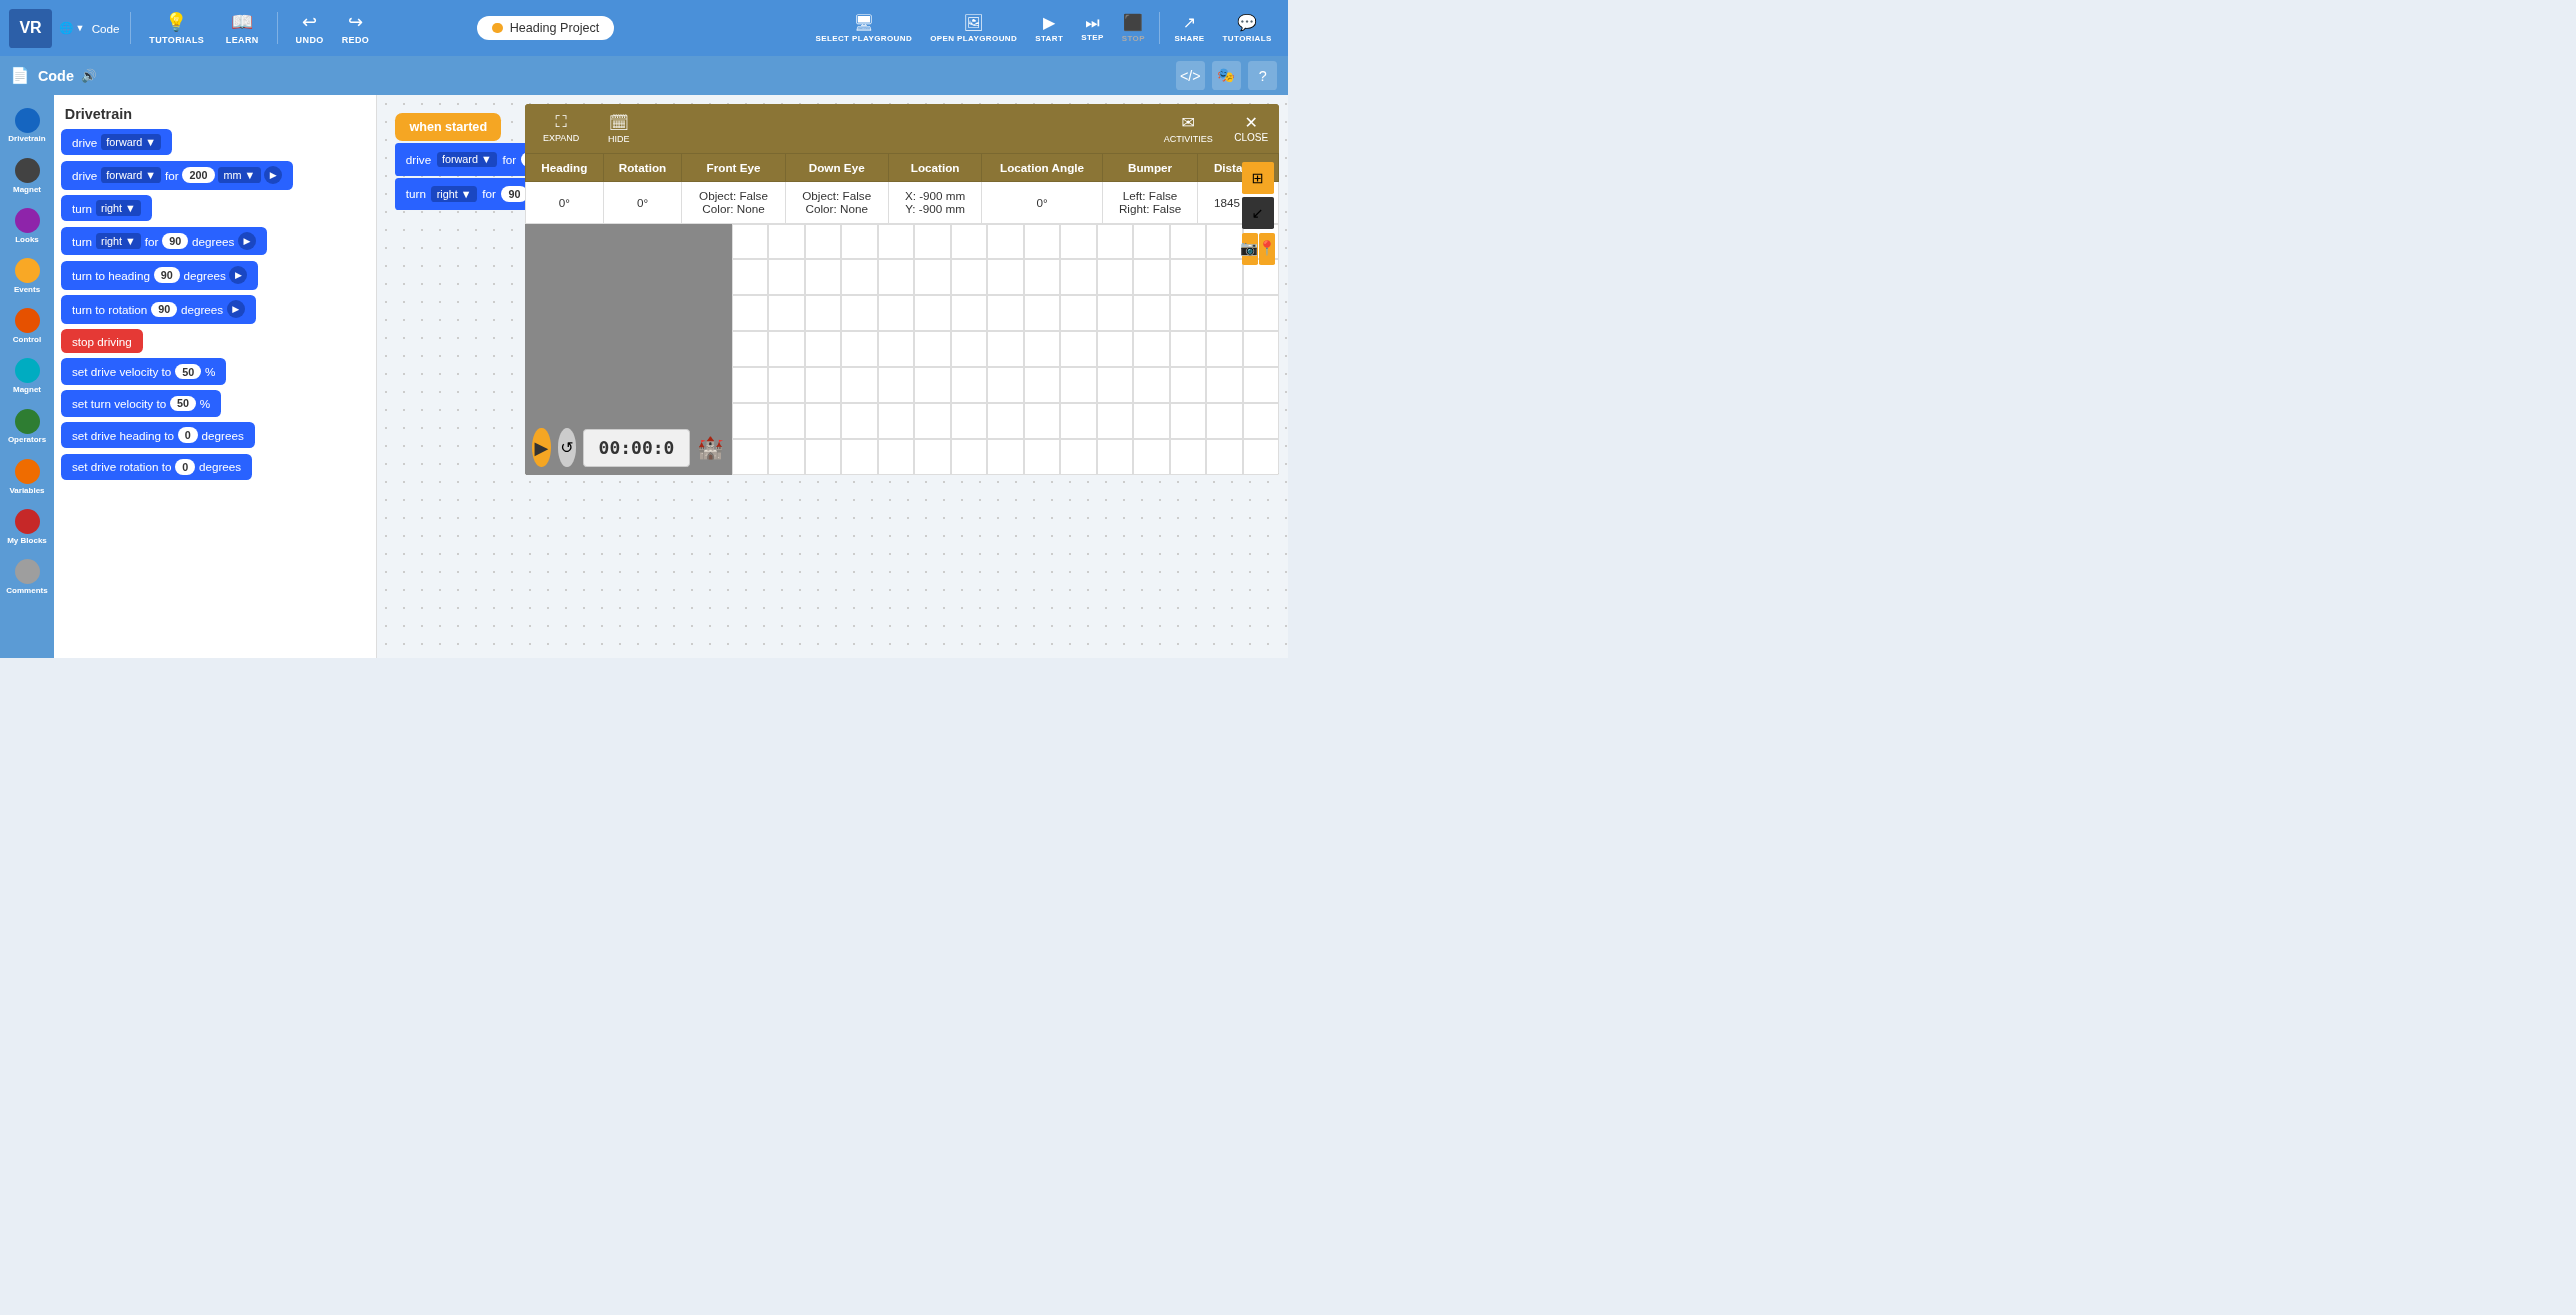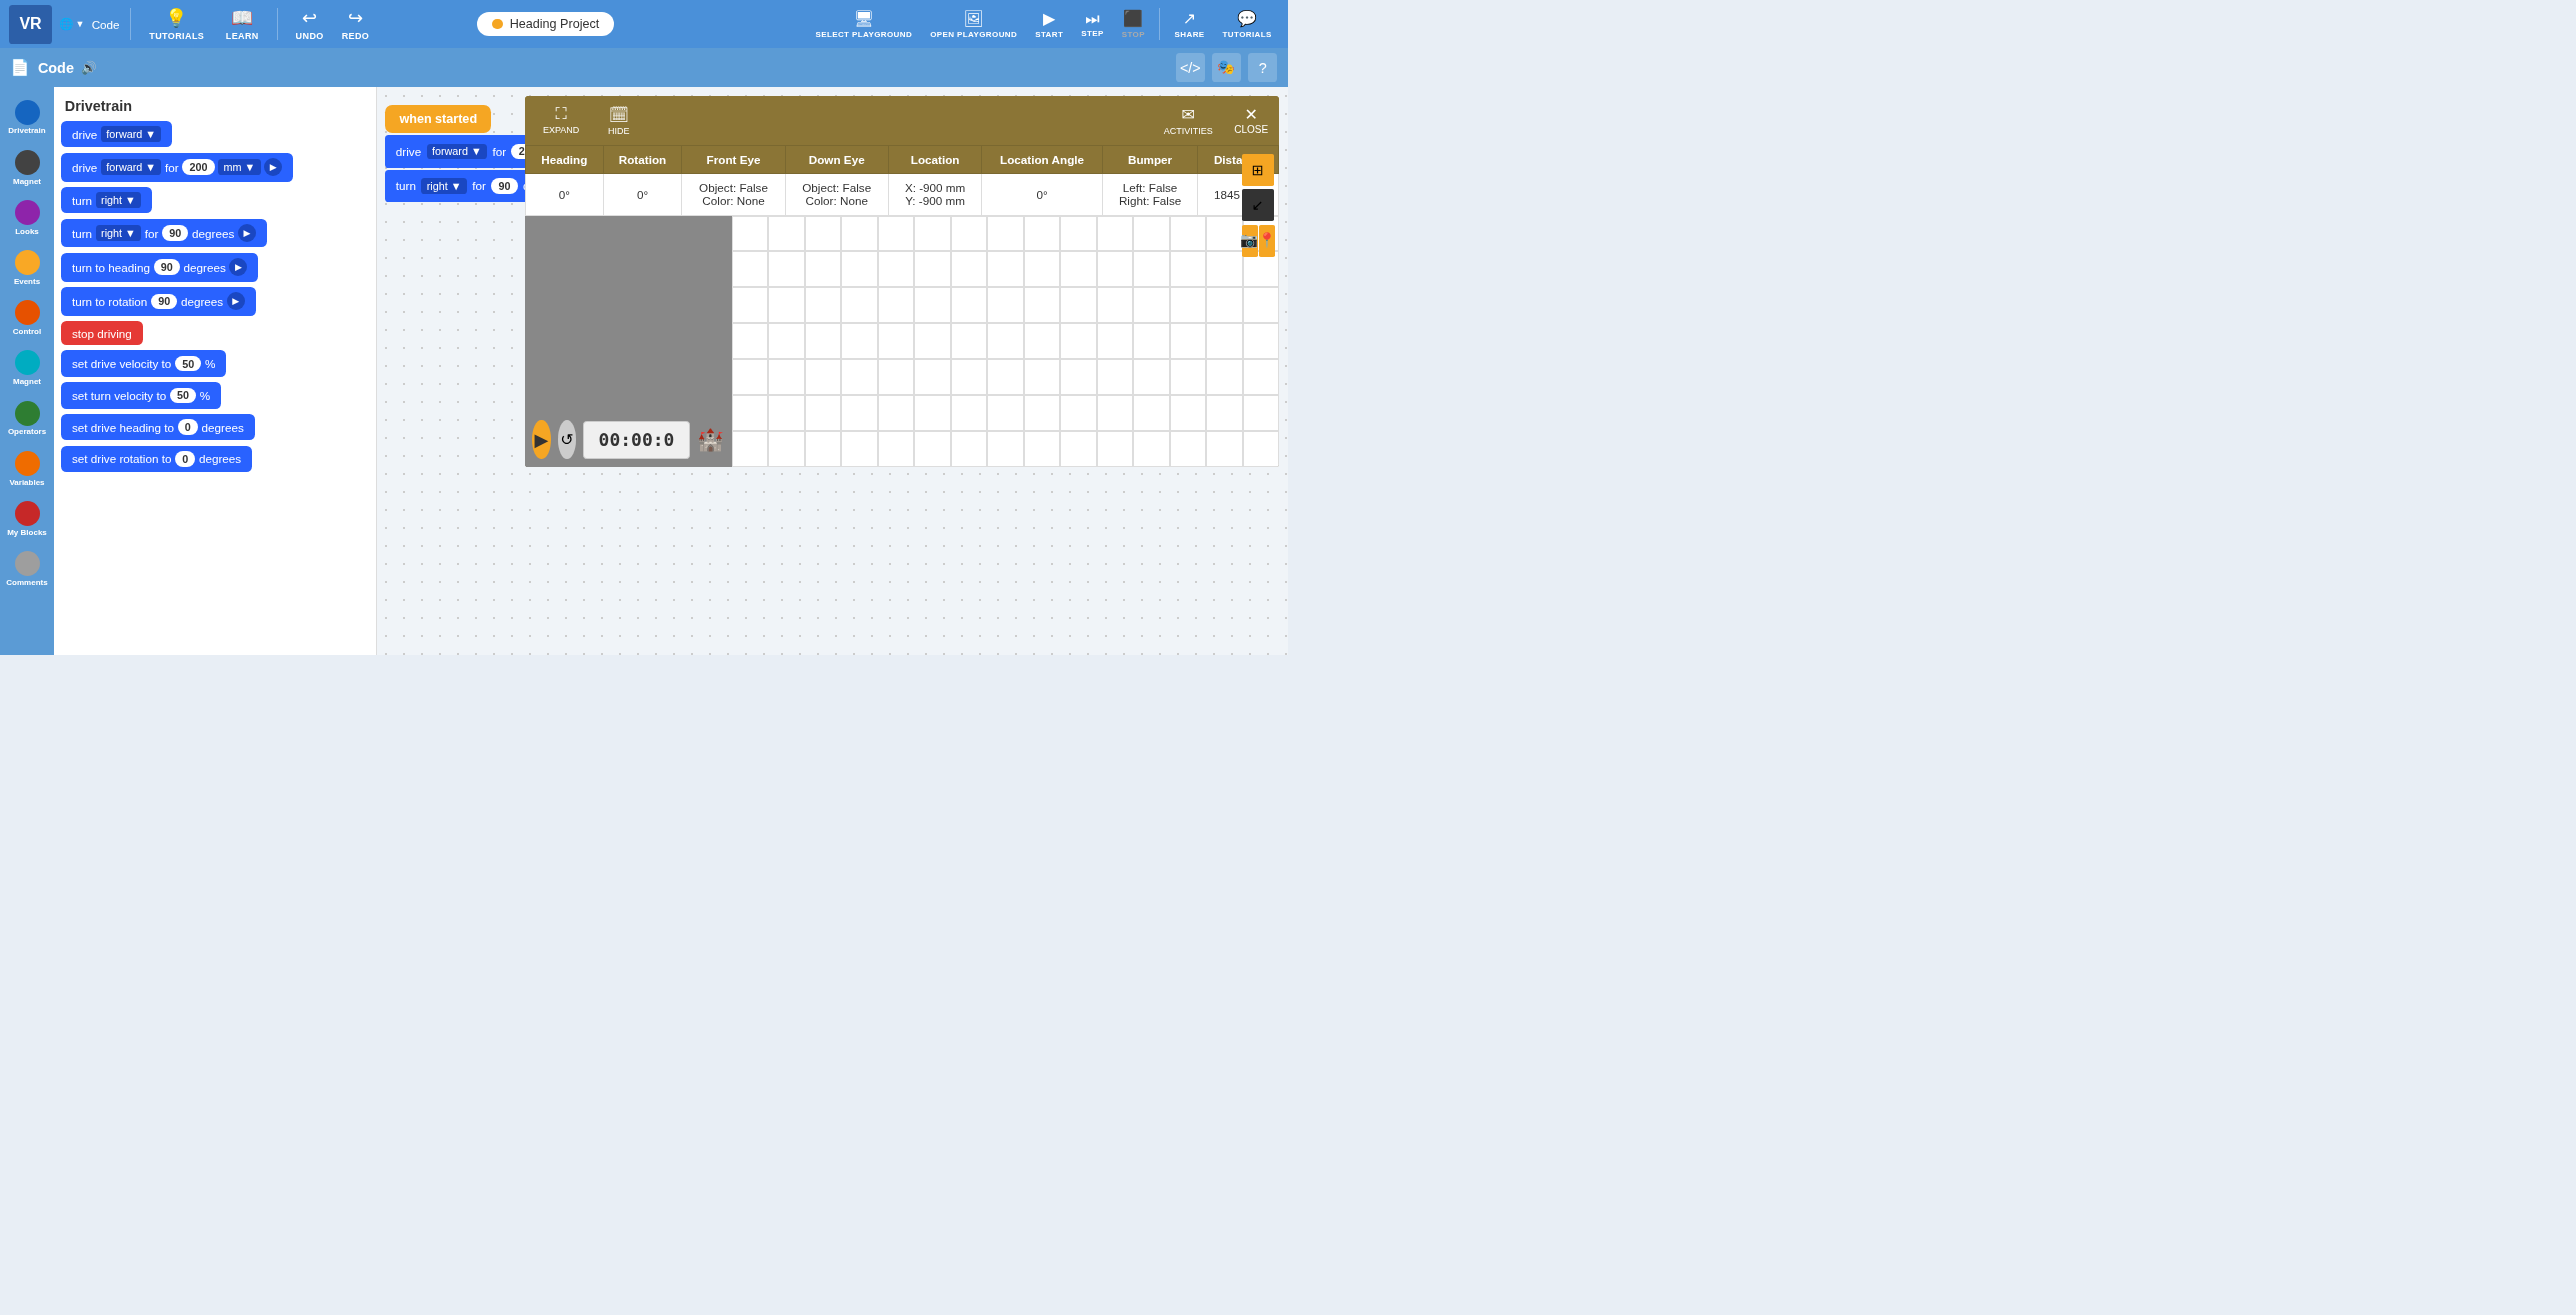--- a/index.html
+++ b/index.html
@@ -1,20 +1,20 @@
 <!DOCTYPE html>
 <html style="font-size:14.4px"><head>
   <meta charset="utf-8">
   <style>
     * { box-sizing: border-box; margin: 0; padding: 0; }
     body { font-family: Arial, sans-serif; background: #e8eef5; overflow: hidden; width: 1288px; height: 658px; transform-origin: top left; }
 
     
     #toolbar {
-      display: flex; align-items: center; background: #4a90d9; height: 48px; padding: 0 9px; gap: 7.2px;
+      display: flex; align-items: center; background: #4a90d9; height: 56px; padding: 0 9px; gap: 7.2px;
     }
     #vr-logo {
       background: #2c5fa8; color: white; font-weight: bold; font-size: 16px;
       width: 43px; height: 39px; display: flex; align-items: center; justify-content: center;
       border-radius: 3.6px; flex-shrink: 0;
     }
     .toolbar-btn {
       display: flex; flex-direction: column; align-items: center; color: white; cursor: pointer;
       padding: 3.6px 7.2px; font-size: 10px; gap: 1.8px; background: none; border: none; text-decoration: none;
     }
@@ -401,21 +401,21 @@
       <div class="block">
         <span>set drive rotation to</span>
         <span class="value-pill">0</span>
         <span>degrees</span>
       </div>
     </div>
   </div>
 
   <div id="code-canvas">
 
-    <div class="canvas-block-group" style="top:18px; left:8px;">
+    <div class="canvas-block-group" style="top:18px; left:18px;">
       <div class="when-started">when started</div>
       
       <div class="canvas-block">
         <span>drive</span>
         <span class="canvas-dropdown">forward ▼</span>
         <span>for</span>
         <span class="canvas-value-pill">200</span>
         <span class="canvas-dropdown">mm ▼</span>
         <span class="canvas-play">▶</span>
       </div>

